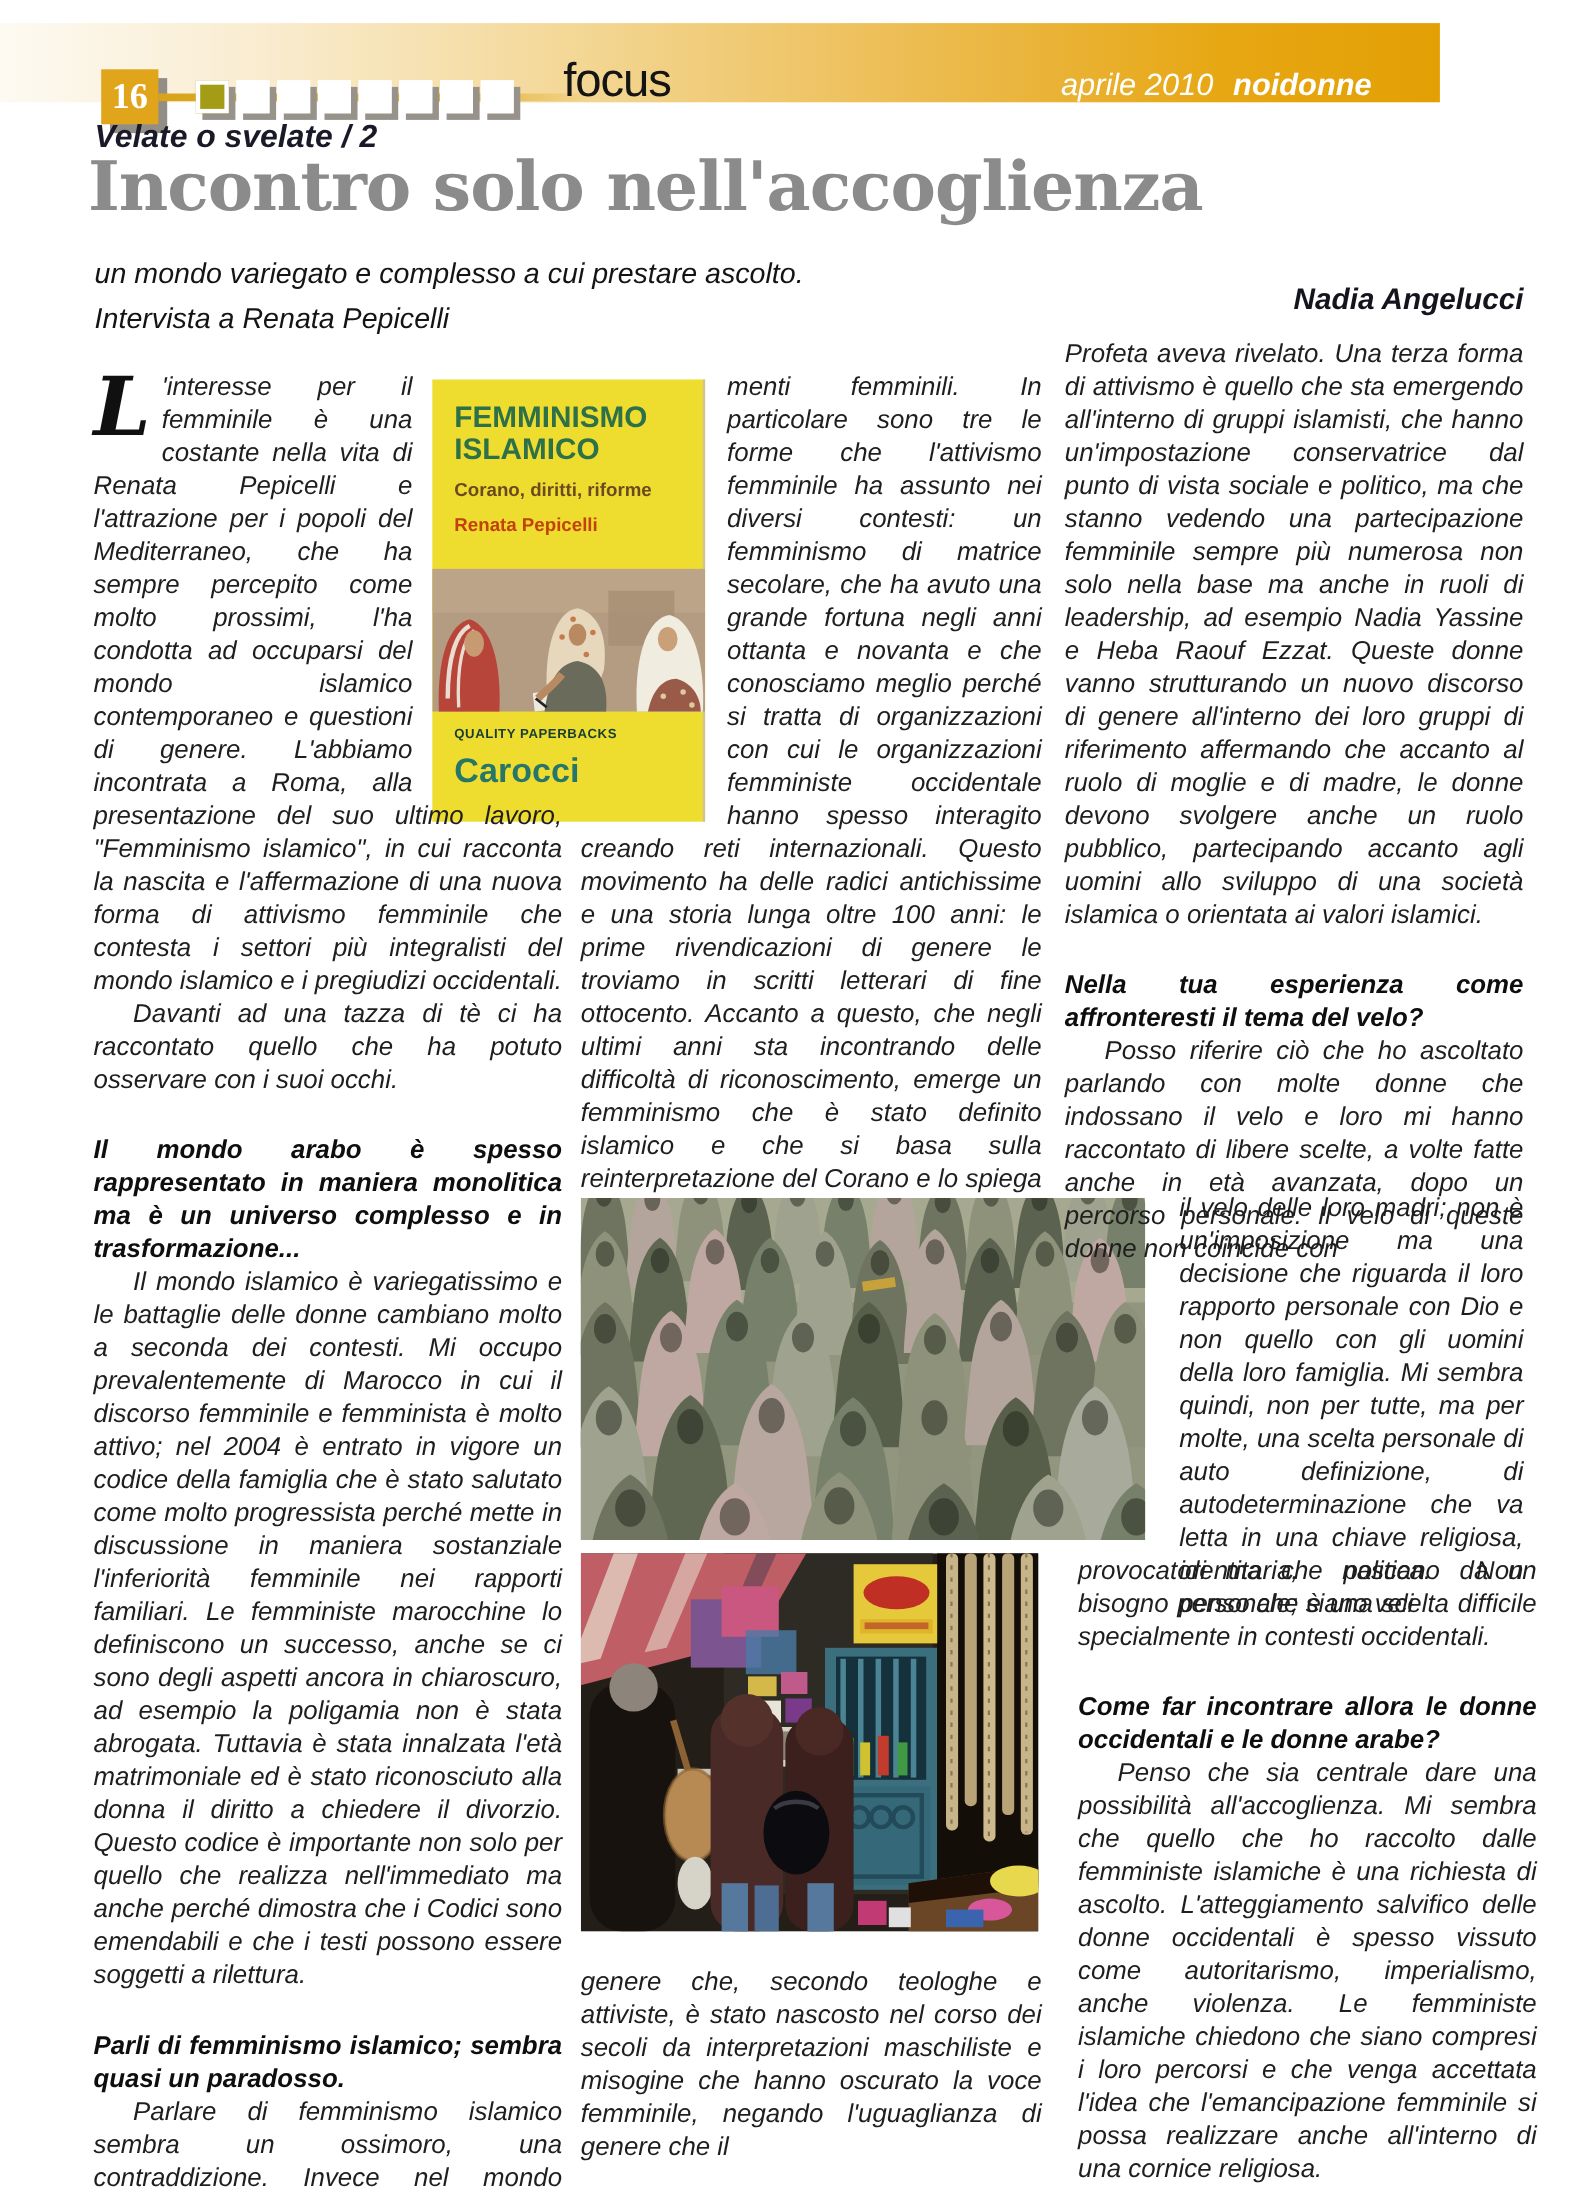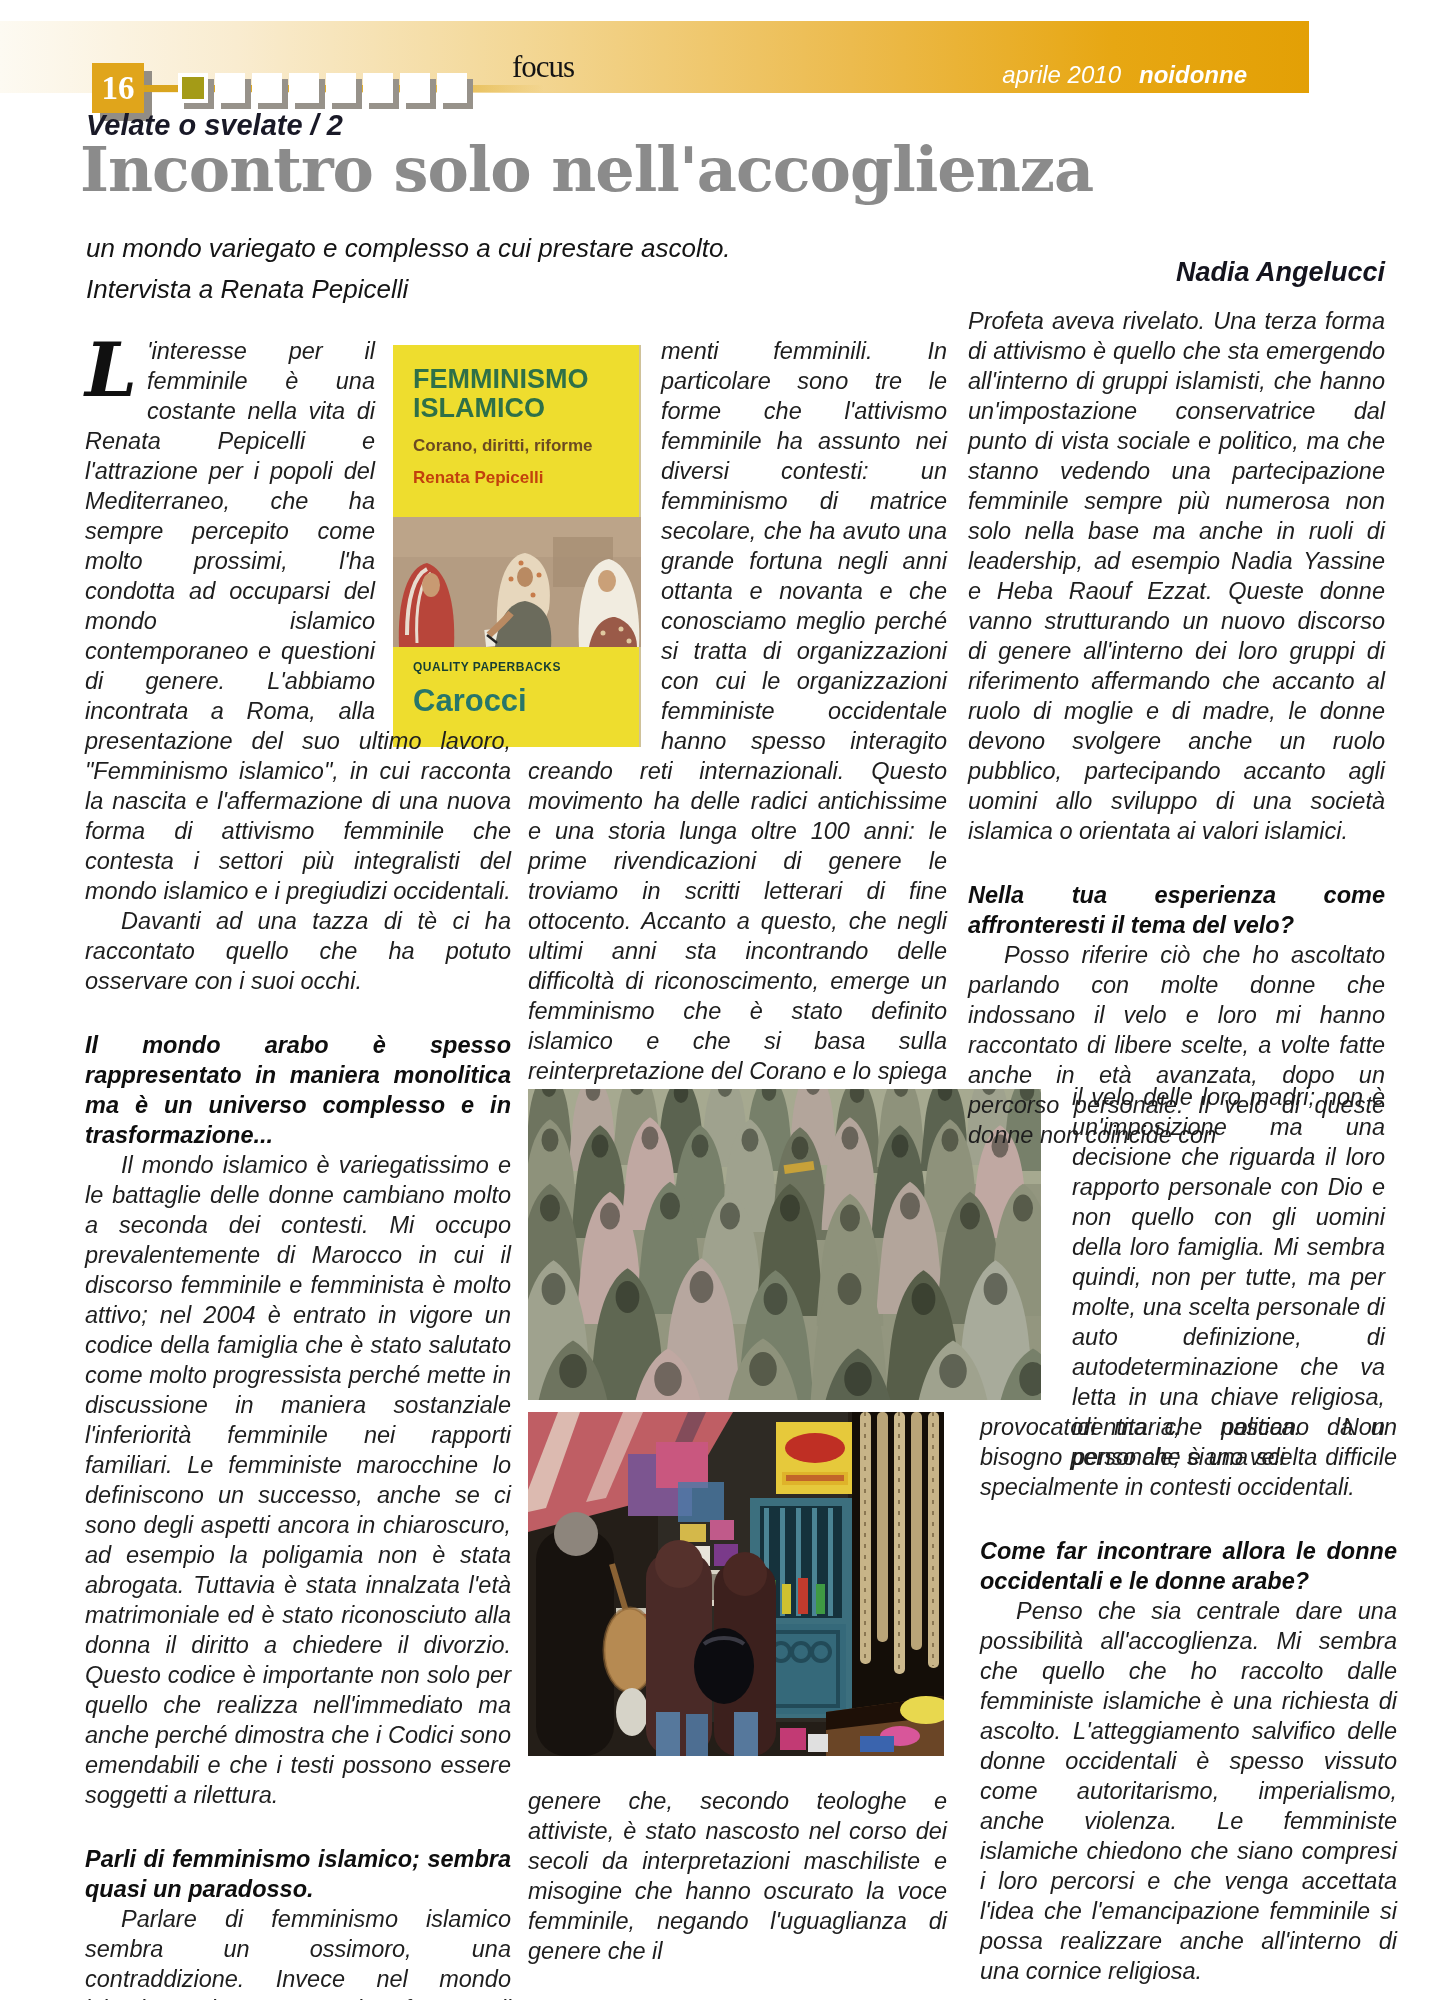--- a/index.html
+++ b/index.html
@@ -9,23 +9,23 @@
   .topbar{position:absolute;left:0;top:21px;width:1309px;height:72px;
     background:linear-gradient(90deg,#fdfaf2 0%,#f9ecd0 18%,#f3d795 40%,#ecbb4e 65%,#e7a713 85%,#e3a005 100%);}
   .pagenum-box{position:absolute;left:92px;top:42px;width:52px;height:50px;background:#e0a51b;
     box-shadow:8px 8px 0 #928d85;display:flex;align-items:center;justify-content:center;
     color:#fff;font:bold 33px/1 "Liberation Serif",serif;}
   .connector{position:absolute;left:144px;top:64px;width:400px;height:7px;
     background:linear-gradient(90deg,#d9a41c 0%,#e2b236 70%,rgba(226,178,54,0) 100%);}
   .sq{position:absolute;top:52px;width:22px;height:22px;border:4px solid #fff;background:#fff;
     box-shadow:6px 6px 0 #97928a;}
   .sq.filled{background:#a49b17;}
-  .focus-title{position:absolute;left:512px;top:28px;font-family:Liberation Serif, serif;
-    font-stretch:condensed;font-size:31px;color:#141414;letter-spacing:-1px;}
-  .issue{position:absolute;right:62px;top:40px;color:#fff;font-style:italic;font-size:24px;}
+  .focus-title{position:absolute;left:512px;top:28px;font-family:Liberation Sans, sans-serif;
+    font-stretch:condensed;font-size:43px;color:#141414;letter-spacing:-1px;}
+  .issue{position:absolute;right:62px;top:40px;color:#fff;font-style:italic;font-size:28px;}
   .issue .mag{font-weight:bold;margin-left:18px;}
   
   .kicker{position:absolute;left:86px;top:108px;font:bold italic 29px/1.2 "Liberation Sans",sans-serif;color:#191927;}
   .headline{position:absolute;left:80px;top:136px;font:bold 62px/1.1 "DejaVu Serif","Liberation Serif",serif;
     color:#8b8b8b;letter-spacing:-1px;}
   .standfirst{position:absolute;left:86px;top:228px;font:italic 26px/41px "Liberation Sans",sans-serif;color:#141414;}
   .author{position:absolute;left:985px;top:256px;width:400px;text-align:right;
     font:bold italic 27px/1.2 "Liberation Sans",sans-serif;color:#14141e;}
   
   .col{position:absolute;font:italic 23.5px/30px "Liberation Sans",sans-serif;color:#1e1e1e;}

